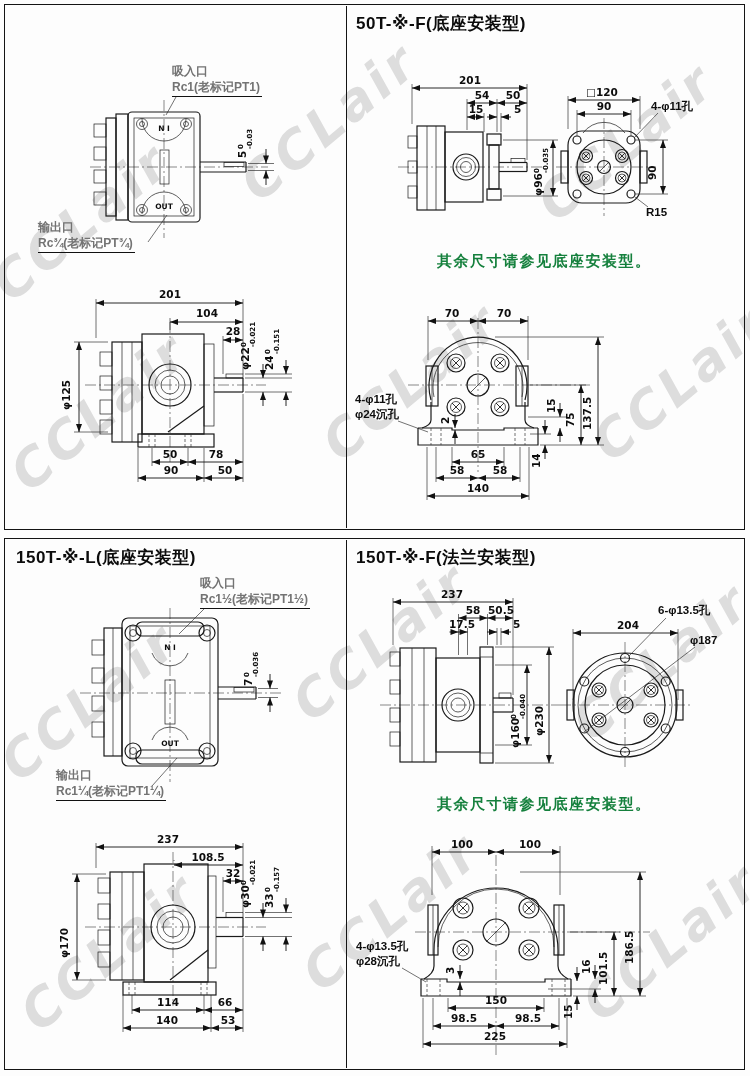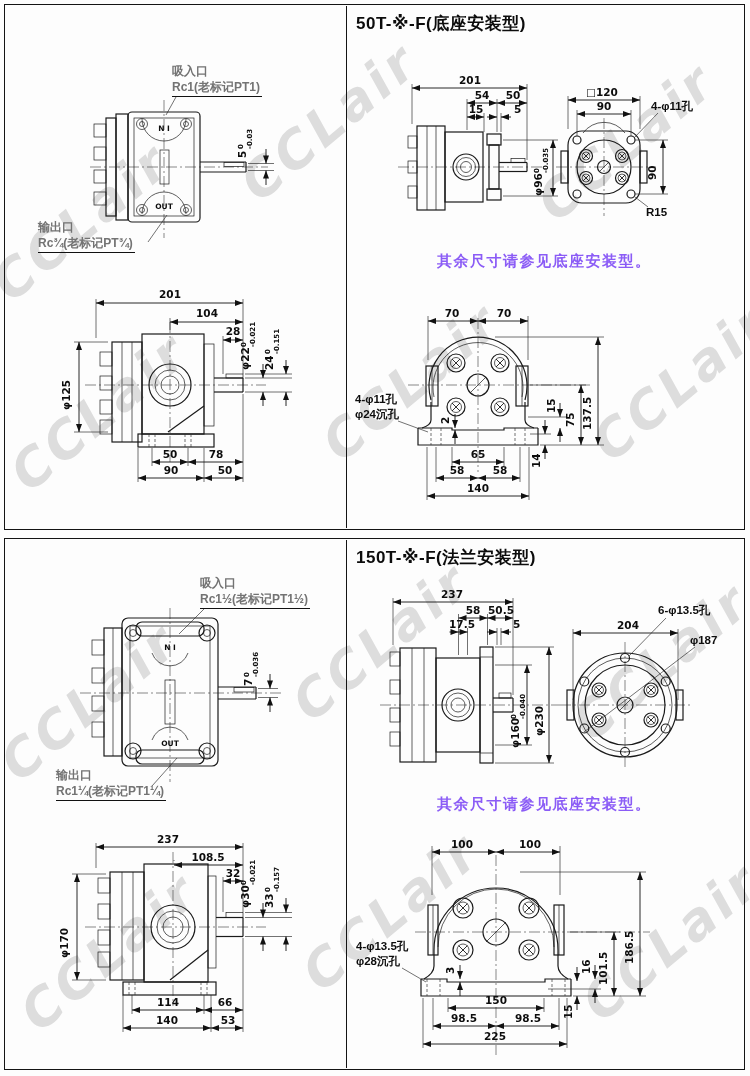--- a/index.html
+++ b/index.html
@@ -6,21 +6,21 @@
   .page{position:relative;width:750px;height:1076px;background:#fdfdfd;overflow:hidden;
         font-family:"Liberation Sans","DejaVu Sans",sans-serif;}
   .wm{position:absolute;z-index:0;font:700 italic 52px "DejaVu Sans",sans-serif;
       color:rgba(158,158,158,0.33);letter-spacing:4px;white-space:nowrap;
       transform:rotate(-40deg);transform-origin:left center;}
   .box{position:absolute;left:4px;width:741px;border:1.6px solid #141414;box-sizing:border-box;z-index:1;background:transparent;}
   .vdiv{position:absolute;left:346px;width:1.4px;background:#141414;z-index:1;}
   .ttl{position:absolute;z-index:4;font:700 17px "Liberation Sans","DejaVu Sans",sans-serif;color:#0c0c0c;letter-spacing:.5px;}
   .lab{position:absolute;z-index:4;font:600 12px "Liberation Sans","DejaVu Sans",sans-serif;color:#737373;line-height:1.3;}
   .lab .u{display:inline-block;border-bottom:1.4px solid #111;padding:0 2px 1px 0;}
-  .note{position:absolute;z-index:4;font:600 15px "Liberation Sans","DejaVu Sans",sans-serif;color:#8b5cf6;letter-spacing:1.5px;text-align:right;}
+  .note{position:absolute;z-index:4;font:600 15px "Liberation Sans","DejaVu Sans",sans-serif;color:#15803d;letter-spacing:1.5px;text-align:right;}
   svg.ov{position:absolute;left:0;top:0;z-index:2;}
   .b{stroke:#1a1a1a;stroke-width:1.2;fill:none}
   .t{stroke:#1a1a1a;stroke-width:.7;fill:none}
   .e{stroke:#262626;stroke-width:.65;fill:none}
   .m{stroke:#111;stroke-width:.9;fill:none}
   .c{stroke:#3a3a3a;stroke-width:.6;fill:none;stroke-dasharray:11 3 2 3}
   .st{stroke:#333;stroke-width:.7;fill:none;stroke-dasharray:3 2}
   .h{stroke:#1a1a1a;stroke-width:.9}
   text.d{font:700 10.5px "DejaVu Sans",sans-serif;fill:#0d0d0d}
   text.s{font:700 7px "DejaVu Sans",sans-serif;fill:#0d0d0d}
@@ -44,20 +44,21 @@
   <div class="wm" style="left:28px;top:990px">CCLair</div>
   <div class="wm" style="left:310px;top:950px">CCLair</div>
   <div class="wm" style="left:590px;top:980px">CCLair</div>
 
   <div class="box" style="top:4px;height:526px"></div>
   <div class="box" style="top:538px;height:532px"></div>
   <div class="vdiv" style="top:6px;height:522px"></div>
   <div class="vdiv" style="top:540px;height:528px"></div>
 
   <div class="ttl" style="left:356px;top:12px">50T-※-F(底座安装型)</div>
+  <div class="ttl" style="left:16px;top:546px">150T-※-L(底座安装型)</div>
   <div class="ttl" style="left:356px;top:546px">150T-※-F(法兰安装型)</div>
 
   <div class="lab" style="left:172px;top:64px">
     <span>吸入口</span><br>
     <span class="u">Rc1(老标记PT1)</span>
   </div>
   <div class="lab" style="left:38px;top:220px">
     <span>输出口</span><br>
     <span class="u">Rc¾(老标记PT¾)</span>
   </div>

